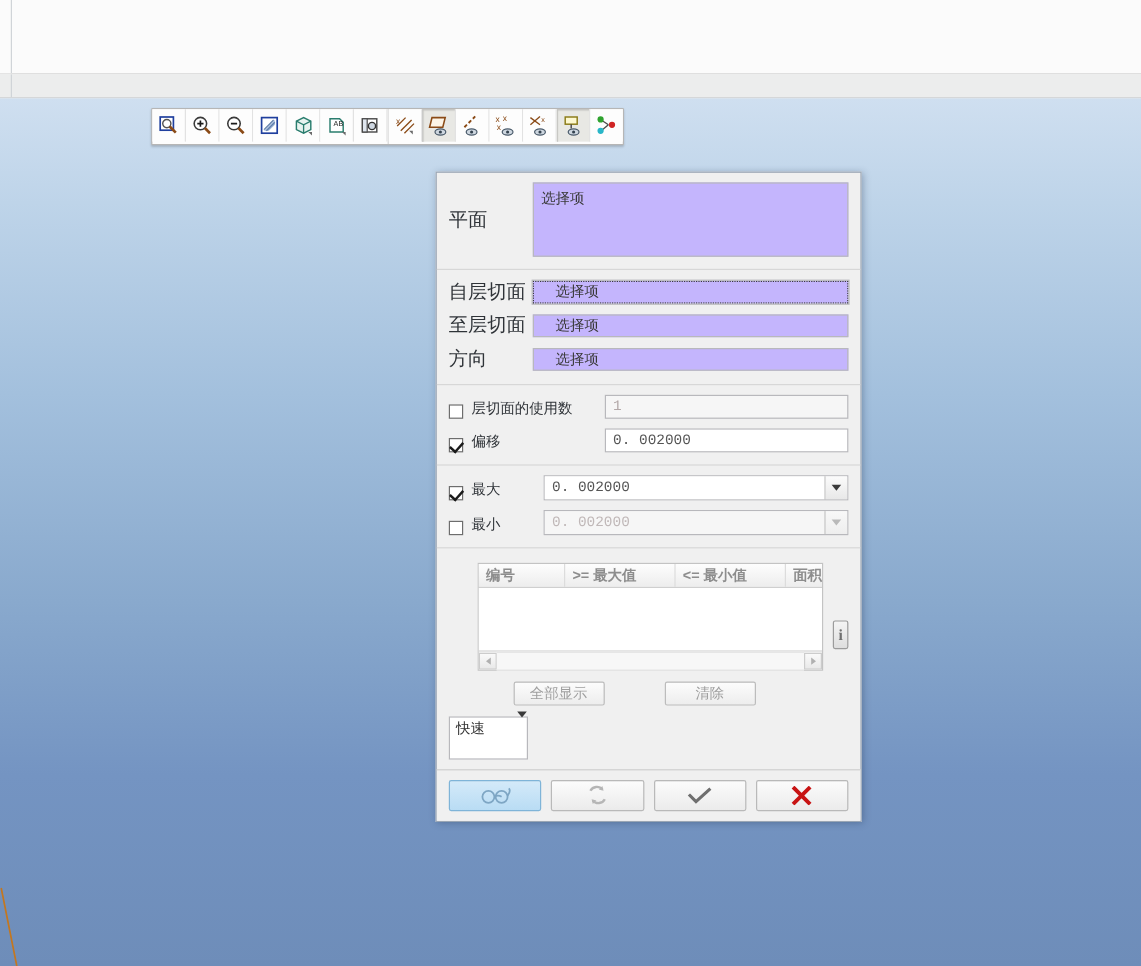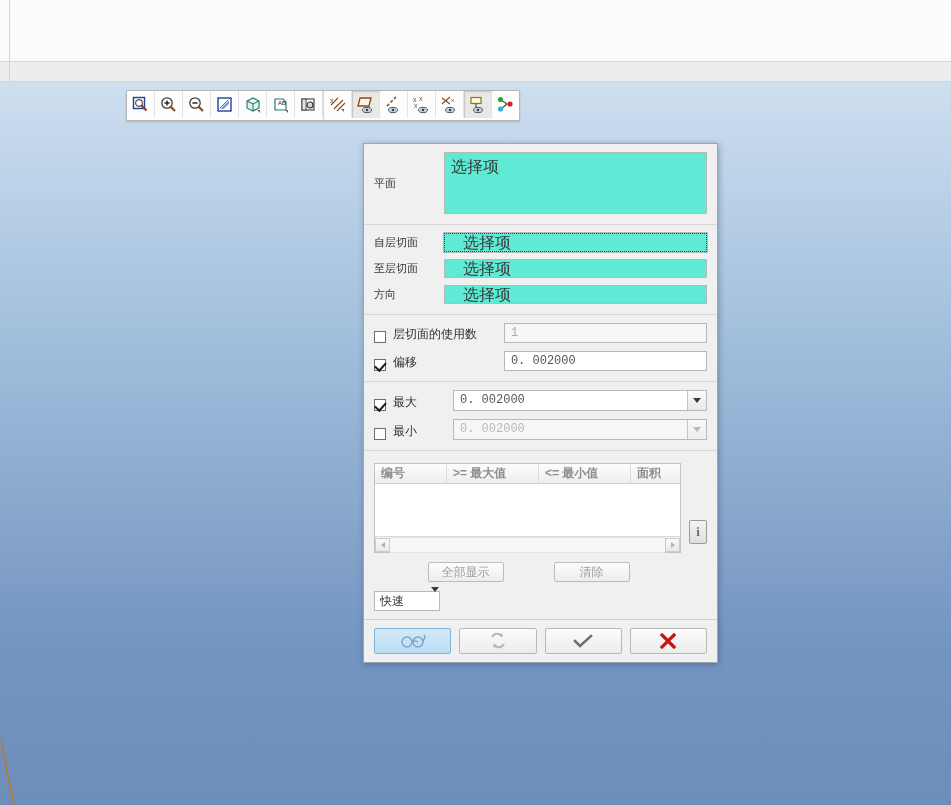--- a/index.html
+++ b/index.html
@@ -60,25 +60,25 @@
     position:absolute;right:6px;top:3px;width:16px;height:16px;
     display:flex;align-items:center;justify-content:center;
     font-size:13px;font-weight:bold;color:#4a4f54;cursor:pointer;line-height:1;
   }
   .dlg-body{padding:0;}
   .sect{border-bottom:1px solid #d7d7d7;padding:8px 10px 10px 10px;}
   .sect.nb{border-bottom:none;}
 
   .row{display:flex;align-items:center;margin-bottom:7px;}
   .row:last-child{margin-bottom:0;}
-  .lbl{width:70px;flex:0 0 70px;font-size:11px;color:#2f3338;}
+  .lbl{width:70px;flex:0 0 70px;font-size:16px;color:#2f3338;}
 
   .collector{
-    flex:1;height:62px;background:#5eead4;border:1px solid #b8b8bc;
-    box-sizing:border-box;padding:4px 6px;font-size:16px;color:#3a3a3a;
+    flex:1;height:62px;background:#c4b5fd;border:1px solid #b8b8bc;
+    box-sizing:border-box;padding:4px 6px;font-size:12px;color:#3a3a3a;
   }
   .collector.small{height:19px;line-height:11px;padding:3px 6px 3px 18px;}
   .collector.focus{border:1px dotted #3a3a3a;outline:1px solid #b8b8bc;}
 
   .cb-row{display:flex;align-items:flex-end;margin-bottom:8px;}
   .cb{
     width:12px;height:12px;flex:0 0 12px;margin-right:7px;
     border:1px solid #6d6d6d;background:#ffffff;position:relative;box-sizing:border-box;cursor:pointer;
   }
   .cb.checked::after{
@@ -104,21 +104,21 @@
   .combo.disabled .cval{background:#f6f6f6;color:#c0b8b8;}
   .combo .carrow{
     width:18px;display:flex;align-items:center;justify-content:center;
     background:linear-gradient(180deg,#fbfbfb,#e8e8e8);border-left:1px solid #c5c5c5;cursor:pointer;
   }
   .combo.disabled .carrow{background:linear-gradient(180deg,#f8f8f8,#eee);}
   .tri{width:0;height:0;border-left:4px solid transparent;border-right:4px solid transparent;border-top:5px solid #3a3a3a;}
   .tri.dim{border-top-color:#b9b9b9;}
 
   
-  .tbl-wrap{display:flex;align-items:center;}
+  .tbl-wrap{display:flex;align-items:flex-start;margin-left:24px;}
   .tbl{
     flex:1;background:#ffffff;border:1px solid #c3c3c3;box-sizing:border-box;
   }
   .tbl-head{display:flex;height:19px;background:linear-gradient(180deg,#fdfdfd,#ededed);border-bottom:1px solid #cfcfcf;}
   .th{
     font-size:12px;font-weight:bold;color:#8d8d8d;line-height:18px;padding-left:6px;
     border-right:1px solid #dcdcdc;box-sizing:border-box;overflow:hidden;white-space:nowrap;
   }
   .th:last-child{border-right:none;}
   .tbl-body{height:52px;background:#fff;}
@@ -137,21 +137,21 @@
 
   .btn-row{display:flex;justify-content:center;gap:50px;margin-top:9px;}
   .sbtn{
     min-width:76px;height:20px;padding:0 12px;
     background:linear-gradient(180deg,#fcfcfc,#ededed);
     border:1px solid #bcbcbc;border-radius:2px;box-sizing:border-box;
     font-size:12px;color:#9e9e9e;line-height:18px;text-align:center;cursor:default;
   }
 
   .name-row{display:flex;align-items:stretch;margin-top:9px;gap:4px;}
-  .name-combo{width:66px;display:flex;height:20px;border:1px solid #b8b8bc;box-sizing:border-box;background:#fff;}
+  .name-combo{width:66px;display:flex;height:36px;border:1px solid #b8b8bc;box-sizing:border-box;background:#fff;}
   .name-combo .cval{flex:1;padding-left:5px;font-size:12px;line-height:18px;color:#333;font-family:"Liberation Sans",sans-serif;}
   .name-txt{flex:1;}
 
   .footer{
     display:flex;align-items:center;justify-content:space-between;
     padding:8px 10px;border-top:1px solid #cfcfcf;background:#f0f0f0;gap:8px;
   }
   .fbtn{
     flex:1;height:26px;border:1px solid #b9b9b9;border-radius:2px;box-sizing:border-box;
     background:linear-gradient(180deg,#fcfcfc,#ebebeb);

